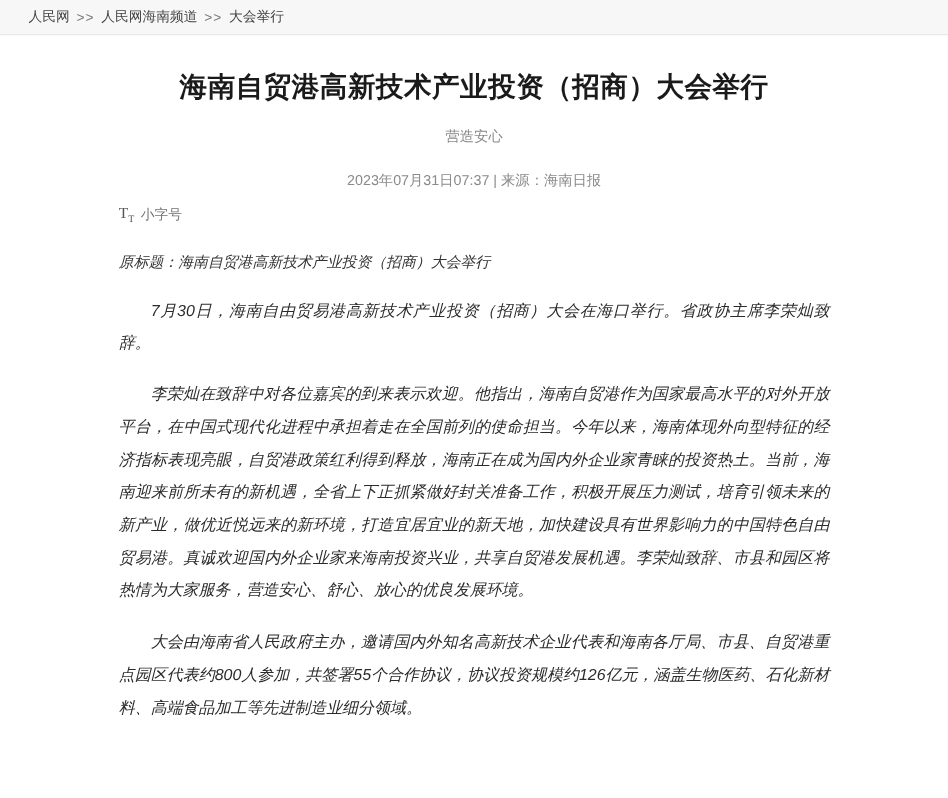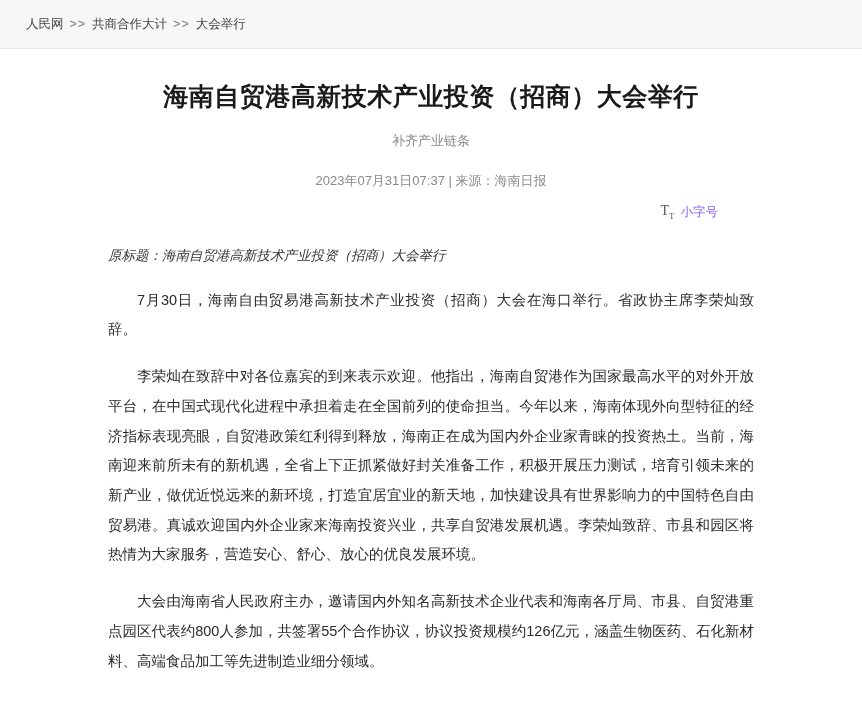--- a/index.html
+++ b/index.html
@@ -11,21 +11,21 @@
     width: 862px;
     height: 725px;
     font-family: "Liberation Sans", sans-serif;
     color: #222;
     position: relative;
     overflow: hidden;
   }
 
   
   .breadcrumb-bar {
-    height: 49px;
+    height: 32px;
     background: #f7f7f7;
     border-bottom: 1px solid #e6e6e6;
     display: flex;
     align-items: center;
     padding-left: 26px;
     font-size: 12.5px;
     color: #444;
     box-sizing: border-box;
   }
   .breadcrumb-bar a {
@@ -67,72 +67,72 @@
     text-align: center;
     font-size: 13px;
     color: #8a8a8a;
   }
   .meta .src-label { color: #8a8a8a; }
 
   
   .fontsize-control {
     display: flex;
     align-items: center;
-    justify-content: flex-end;
     margin: 14px 36px 0 0;
     font-size: 12.5px;
     color: #555;
     gap: 6px;
   }
   .tt-icon {
     font-family: "Liberation Serif", serif;
     font-size: 14px;
     color: #555;
     line-height: 1;
   }
   .tt-icon sub {
     font-size: 9px;
   }
-  .fontsize-label { color: #8b5cf6; }
+  .fontsize-label { color: #737373; }
 
   
   .orig-title {
     margin: 22px 0 0 0;
     font-size: 13.5px;
     color: #333;
     line-height: 1.9;
     font-style: italic;
   }
   .orig-title .ot-label { color: #333; }
 
   .para {
     margin: 17px 0 0 0;
     font-size: 14.5px;
     line-height: 2.05;
     color: #2b2b2b;
     text-indent: 2em;
     text-align: justify;
+    font-style: italic;
   }
 </style>
 </head>
 <body>
 
 <div class="breadcrumb-bar">
   <a href="#">人民网</a>
   <span class="crumb-sep">&gt;&gt;</span>
-  <a href="#">共商合作大计</a>
+  <a href="#">人民网海南频道</a>
   <span class="crumb-sep">&gt;&gt;</span>
   <a href="#">大会举行</a>
 </div>
 
 <div class="article">
 
   <h1 class="headline">海南自贸港高新技术产业投资（招商）大会举行</h1>
 
-  <div class="subhead">补齐产业链条</div>
+  <div class="subhead">营造安心</div>
 
   <div class="meta">
     <span>2023年07月31日07:37</span>
     <span>|</span>
     <span class="src-label">来源：海南日报</span>
   </div>
 
   <div class="fontsize-control">
     <span class="tt-icon">T<sub>T</sub></span>
     <span class="fontsize-label">小字号</span>

